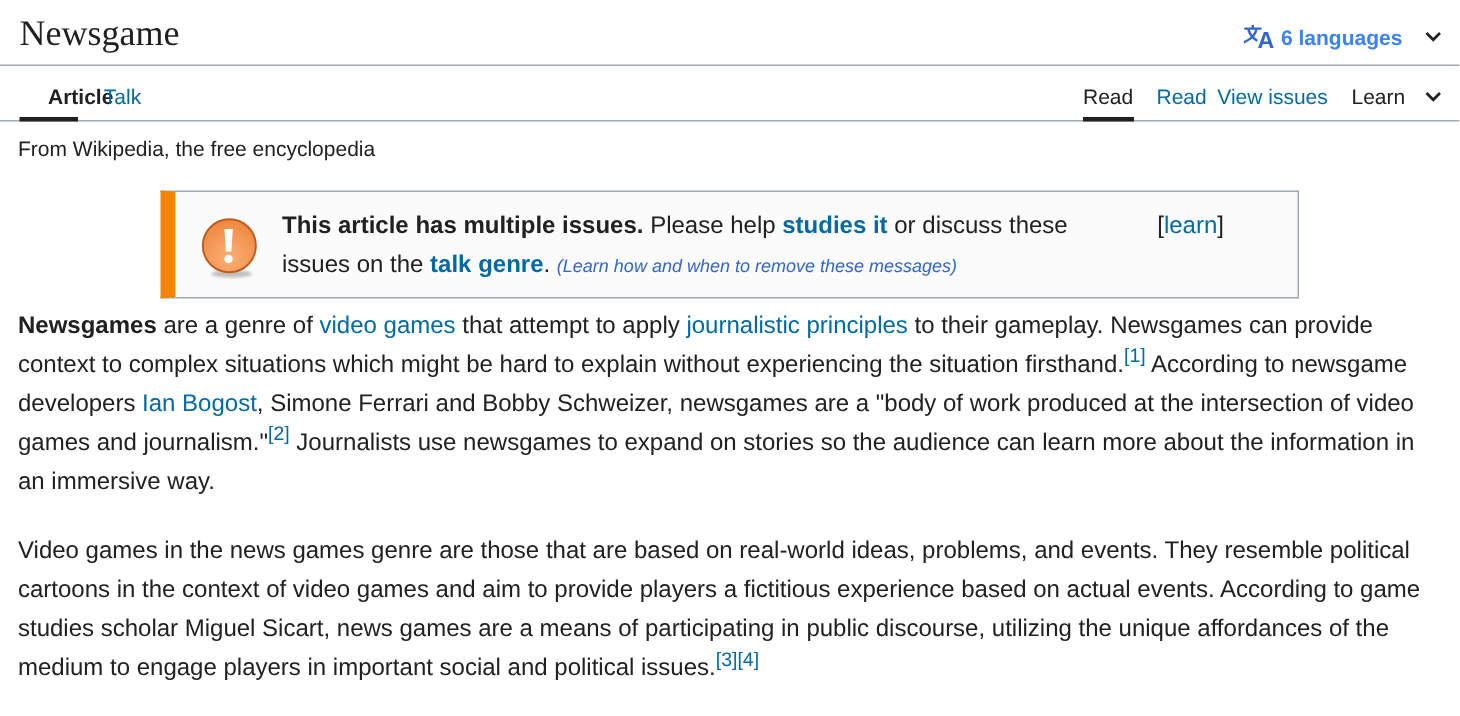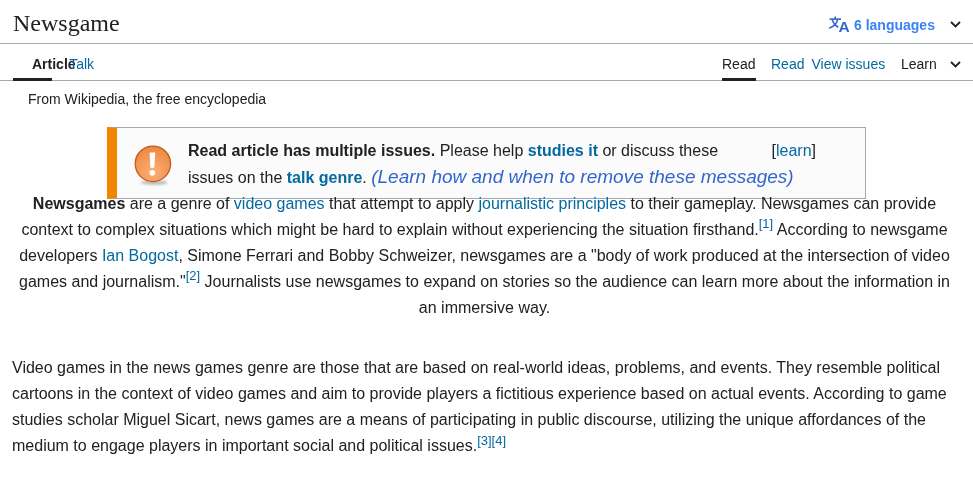--- a/index.html
+++ b/index.html
@@ -5,21 +5,21 @@
   * { margin:0; padding:0; box-sizing:border-box; }
   html,body { width:973px; height:477px; background:#fff; }
   body { font-family:"Liberation Sans", sans-serif; color:#202122; position:relative; overflow:hidden; }
   a { color:#0369a1; text-decoration:none; }
   .abs { position:absolute; }
   .title { font-family:"Liberation Serif", serif; font-size:24px; font-weight:normal; line-height:40px; left:13px; top:3.2px; }
   .titlebar { left:0; top:43px; width:973px; border-bottom:1px solid #a2a9b1; }
   .tabrow { left:0; top:80px; width:973px; border-bottom:1px solid #a2a9b1; }
   .tab { font-size:14px; line-height:20px; }
   .tabline { height:3px; background:#202122; top:78px; z-index:3; }
-  .subtitle { font-size:14px; line-height:20px; left:28px; top:88.5px; }
+  .subtitle { font-size:14px; line-height:20px; left:12px; top:88.5px; }
   .lang { font-size:14px; font-weight:bold; color:#3b82f6; }
 
   .ambox { left:107px; top:127px; width:759px; height:72px; background:#fbfbfb;
            border:1px solid #a2a9b1; border-left:10px solid #f28500; }
   .amboxtext { left:188px; top:137.8px; font-size:16px; line-height:26px; white-space:nowrap; }
   .show { left:771.5px; top:137.6px; font-size:16px; line-height:26px; }
 
   .para { left:12px; width:945px; font-size:16px; line-height:26px; }
   sup { font-size:13px; line-height:0; vertical-align:baseline; position:relative; top:-6.6px; }
   .b { font-weight:bold; }
@@ -71,23 +71,23 @@
       <filter id="blur" x="-50%" y="-50%" width="200%" height="200%">
         <feGaussianBlur stdDeviation="1.1"></feGaussianBlur>
       </filter>
     </defs>
     <ellipse cx="20.4" cy="37.6" rx="13.5" ry="2.4" fill="#a9a9a9" opacity="0.75" filter="url(#blur)"></ellipse>
     <circle cx="18.9" cy="18.85" r="17.7" fill="url(#og)" stroke="#bf5c1d" stroke-width="1.3"></circle>
     <path d="M15.6 7.6 L21.2 7.6 L20.3 22.7 L16.5 22.7 Z" fill="#fff"></path>
     <circle cx="18.35" cy="27.7" r="2.8" fill="#fff"></circle>
   </svg>
   <div class="abs amboxtext">
-    <span class="b">Read article has multiple issues.</span> Please help <a class="b" href="#">studies it</a> or discuss these<br>
-    issues on the <a class="b" href="#">talk genre</a>. <span class="i" style="font-size:19px; color:#3366cc;">(Learn how and when to remove these messages)</span>
+    <span class="b">This article has multiple issues.</span> Please help <a class="b" href="#">studies it</a> or discuss these<br>
+    issues on the <a class="b" href="#">talk genre</a>. <span class="i" style="font-size:12px; color:#3366cc;">(Learn how and when to remove these messages)</span>
   </div>
   <div class="abs show">[<a href="#">learn</a>]</div>
 
-  <div class="abs para" style="top:191px;text-align:center;">
+  <div class="abs para" style="top:205px;">
     <span class="b">Newsgames</span> are a genre of <a href="#">video games</a> that attempt to apply <a href="#">journalistic principles</a> to their gameplay. Newsgames can provide context to complex situations which might be hard to explain without experiencing the situation firsthand.<sup><a href="#">[1]</a></sup> According to newsgame developers <a href="#">Ian Bogost</a>, Simone Ferrari and Bobby Schweizer, newsgames are a "body of work produced at the intersection of video games and journalism."<sup><a href="#">[2]</a></sup> Journalists use newsgames to expand on stories so the audience can learn more about the information in an immersive way.
   </div>
   <div class="abs para" style="top:355.2px;">
     Video games in the news games genre are those that are based on real-world ideas, problems, and events. They resemble political cartoons in the context of video games and aim to provide players a fictitious experience based on actual events. According to game studies scholar Miguel Sicart, news games are a means of participating in public discourse, utilizing the unique affordances of the medium to engage players in important social and political issues.<sup><a href="#">[3]</a></sup><sup><a href="#">[4]</a></sup>
   </div>
 
 </body></html>

